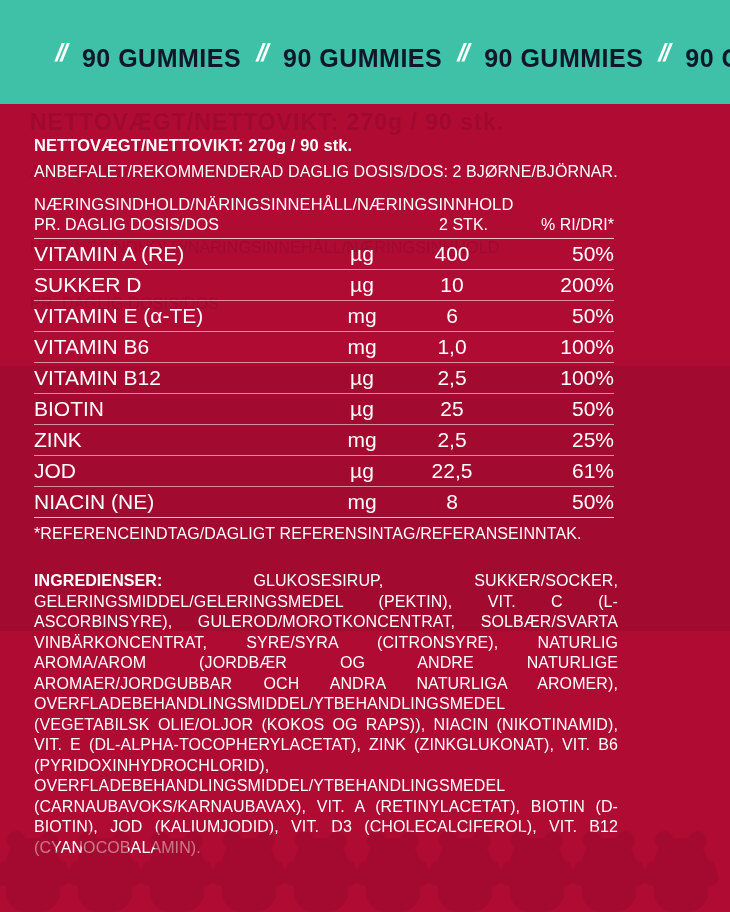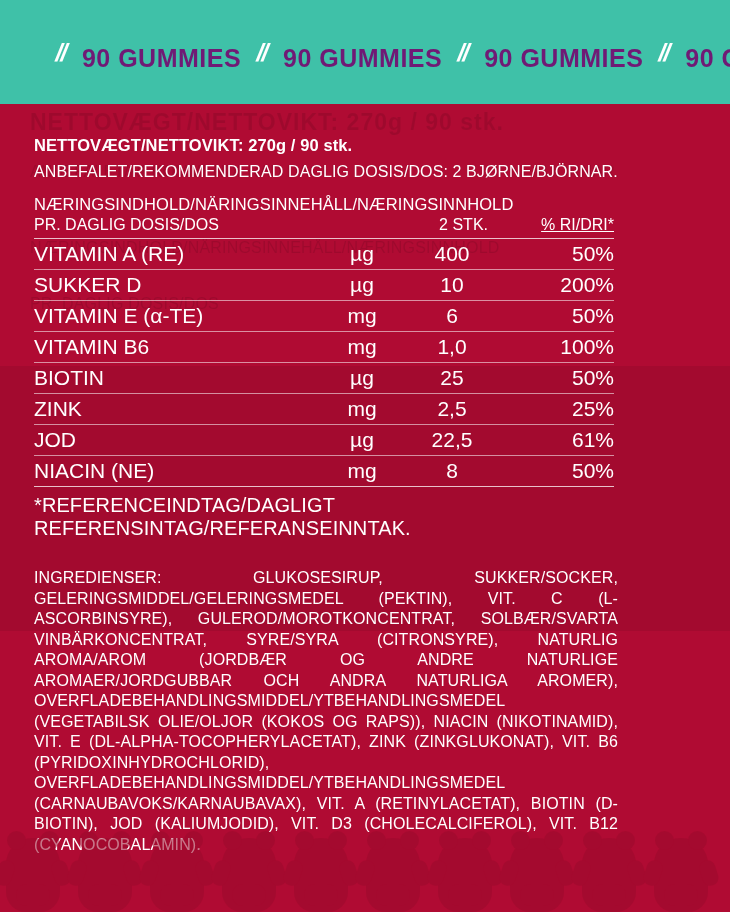--- a/index.html
+++ b/index.html
@@ -36,21 +36,21 @@
   }
   .teal-band .slash {
     color: #ffffff;
     font-weight: 700;
     font-size: 25px;
     letter-spacing: -2px;
     margin: 0 16px;
     transform: skewX(-12deg);
   }
   .teal-band .gtext {
-    color: #701a75;
+    color: #0f172a;
     font-weight: 700;
     font-size: 25px;
     letter-spacing: 0.5px;
     margin-top: 13px;
   }
 
   
   .body-red {
     position: absolute;
     left: 0; top: 104px;
@@ -161,50 +161,50 @@
   }
   table.nutrition th {
     font-weight: 400;
     text-align: left;
     padding: 0 0 4px 0;
     font-size: 16px;
     white-space: nowrap;
   }
   table.nutrition th.c-unit { width: 72px; }
   table.nutrition th.c-amt  { width: 108px; text-align: right; padding-right: 18px; }
-  table.nutrition th.c-ri   { width: 108px; text-align: right; text-decoration: underline; }
+  table.nutrition th.c-ri   { width: 108px; text-align: right; }
   table.nutrition tbody tr td {
     padding: 3px 0;
     border-top: 1px solid rgba(255,255,255,0.55);
     font-size: 21px;
     white-space: nowrap;
   }
   table.nutrition tbody tr:first-child td { border-top: 1px solid rgba(255,255,255,0.75); }
   td.c-unit { width: 72px; text-align: center; padding-left: 2px; margin-top: 6px; }
   td.c-amt  { width: 108px; text-align: center; padding-right: 18px; }
   td.c-ri   { width: 108px; text-align: right; }
   .tbl-bottom {
     border-top: 1px solid rgba(255,255,255,0.75);
     height: 0;
     width: 580px;
   }
   .ref-note {
-    font-size: 20px;
+    font-size: 16px;
     margin-top: 7px;
     letter-spacing: 0.1px;
   }
   .ingredients {
     margin-top: 28px;
     font-size: 16px;
     line-height: 20.5px;
     text-align: justify;
     width: 584px;
     letter-spacing: 0.1px;
   }
-  .ingredients b { font-weight: 400; margin-top: 48px; }
+  .ingredients b { font-weight: 700; margin-top: 48px; }
 </style>
 </head>
 <body>
 
 <div class="page">
 
   <div class="teal-band">
     <div class="strip">
       <span class="slash">//</span>
       <span class="gtext">90 GUMMIES</span>
@@ -263,20 +263,26 @@
             <td class="c-amt">6</td>
             <td class="c-ri">50%</td>
           </tr>
           <tr>
             <td>VITAMIN B6</td>
             <td class="c-unit">mg</td>
             <td class="c-amt">1,0</td>
             <td class="c-ri">100%</td>
           </tr>
           <tr>
+            <td>VITAMIN B12</td>
+            <td class="c-unit">µg</td>
+            <td class="c-amt">2,5</td>
+            <td class="c-ri">100%</td>
+          </tr>
+          <tr>
             <td>BIOTIN</td>
             <td class="c-unit">µg</td>
             <td class="c-amt">25</td>
             <td class="c-ri">50%</td>
           </tr>
           <tr>
             <td>ZINK</td>
             <td class="c-unit">mg</td>
             <td class="c-amt">2,5</td>
             <td class="c-ri">25%</td>

